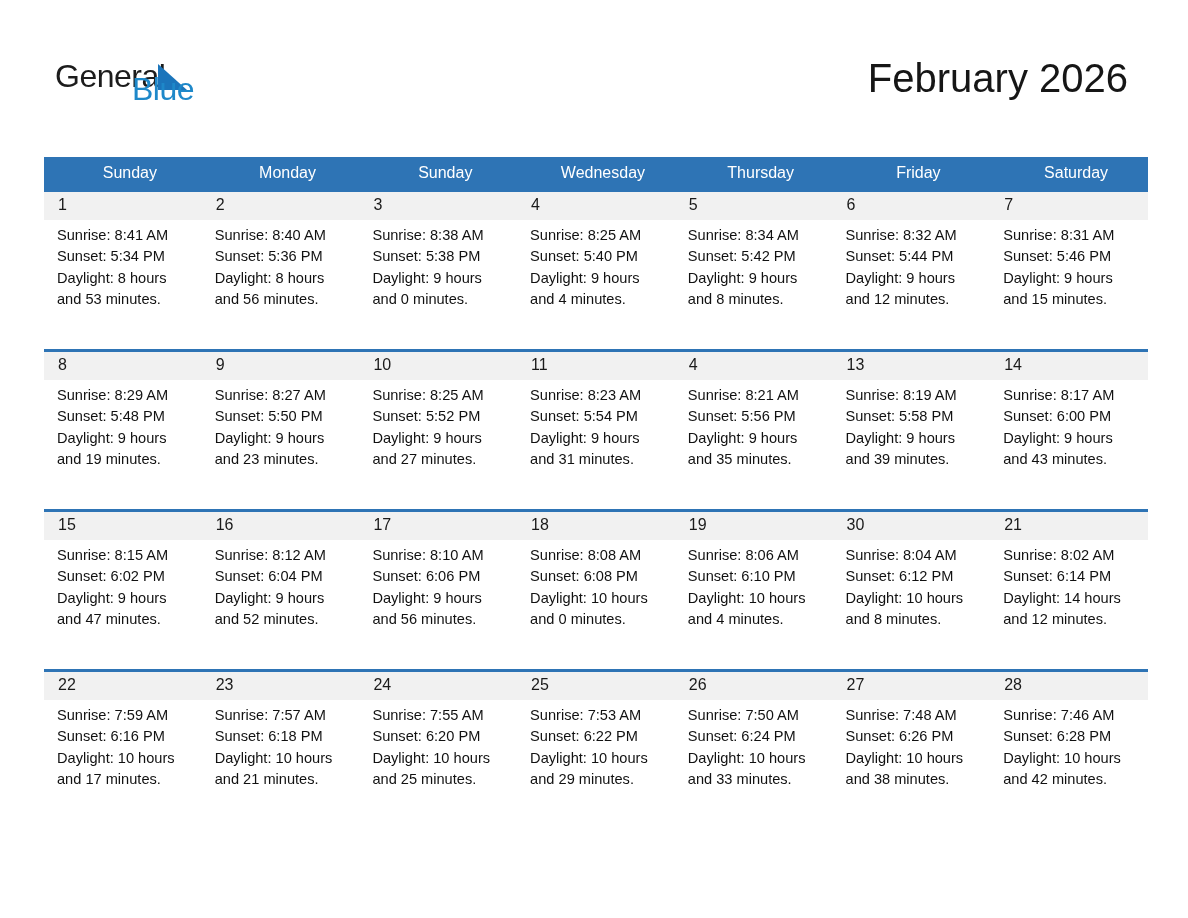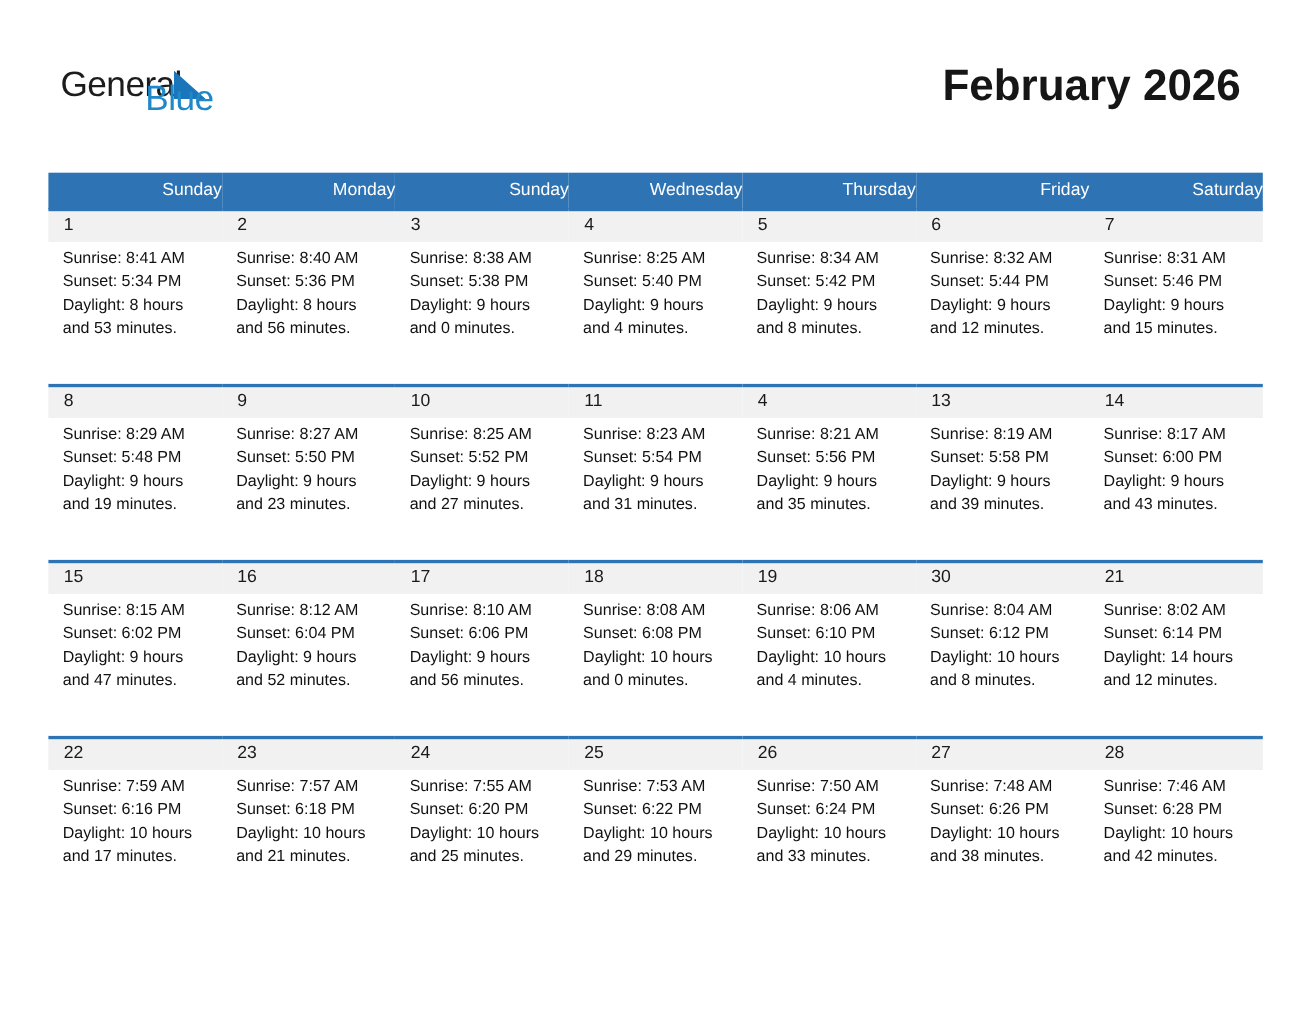--- a/index.html
+++ b/index.html
@@ -12,28 +12,28 @@
   .logo-general { position:absolute; left:0; top:0; font-size:32px; font-weight:500;
                   letter-spacing:-0.5px; color:#1c1c1c; }
   .logo-triangle { position:absolute; left:103px; top:6px; width:29px; height:26px;
                    background:var(--logo-triangle, #1b75bb);
                    clip-path:polygon(0 0, 100% 100%, 0 100%); }
   .logo-blue { position:absolute; left:77px; top:13px; font-size:32px; font-weight:500;
                letter-spacing:-0.5px; color:var(--logo-blue, #1e88c9); }
 
   
   .titles { position:absolute; top:56px; right:60px; text-align:right; }
-  .titles h1 { font-size:40px; font-weight:700; line-height:44px; color:#161616; }
+  .titles h1 { font-size:40px; font-weight:400; line-height:44px; color:#161616; }
   .titles h2 { font-size:23px; font-weight:400; margin-top:11px; color:#161616; }
 
   
   table.cal { position:absolute; left:44px; top:157px; width:1104px;
               border-collapse:collapse; table-layout:fixed; }
   table.cal thead th { background:var(--header-bg, #2e74b5); color:#ffffff;
-                       font-size:16px; font-weight:400; text-align:right;
+                       font-size:16px; font-weight:400; text-align:center;
                        height:33px; padding:0 0 0 14px; vertical-align:middle; }
   table.cal tbody tr { border-top:3px solid var(--row-divider, #2e74b5); }
   table.cal tbody td { height:160px; vertical-align:top; padding:0; }
   .daynum { background:var(--day-band-bg, #f1f1f1); font-size:16px; color:#1a1a1a;
             padding:4px 0 4px 14px; height:28px; }
   .cellbody { padding:5px 12px 0 13px; font-size:14.6px; line-height:21.5px; color:#111111; }
 </style>
 </head>
 <body>
 

